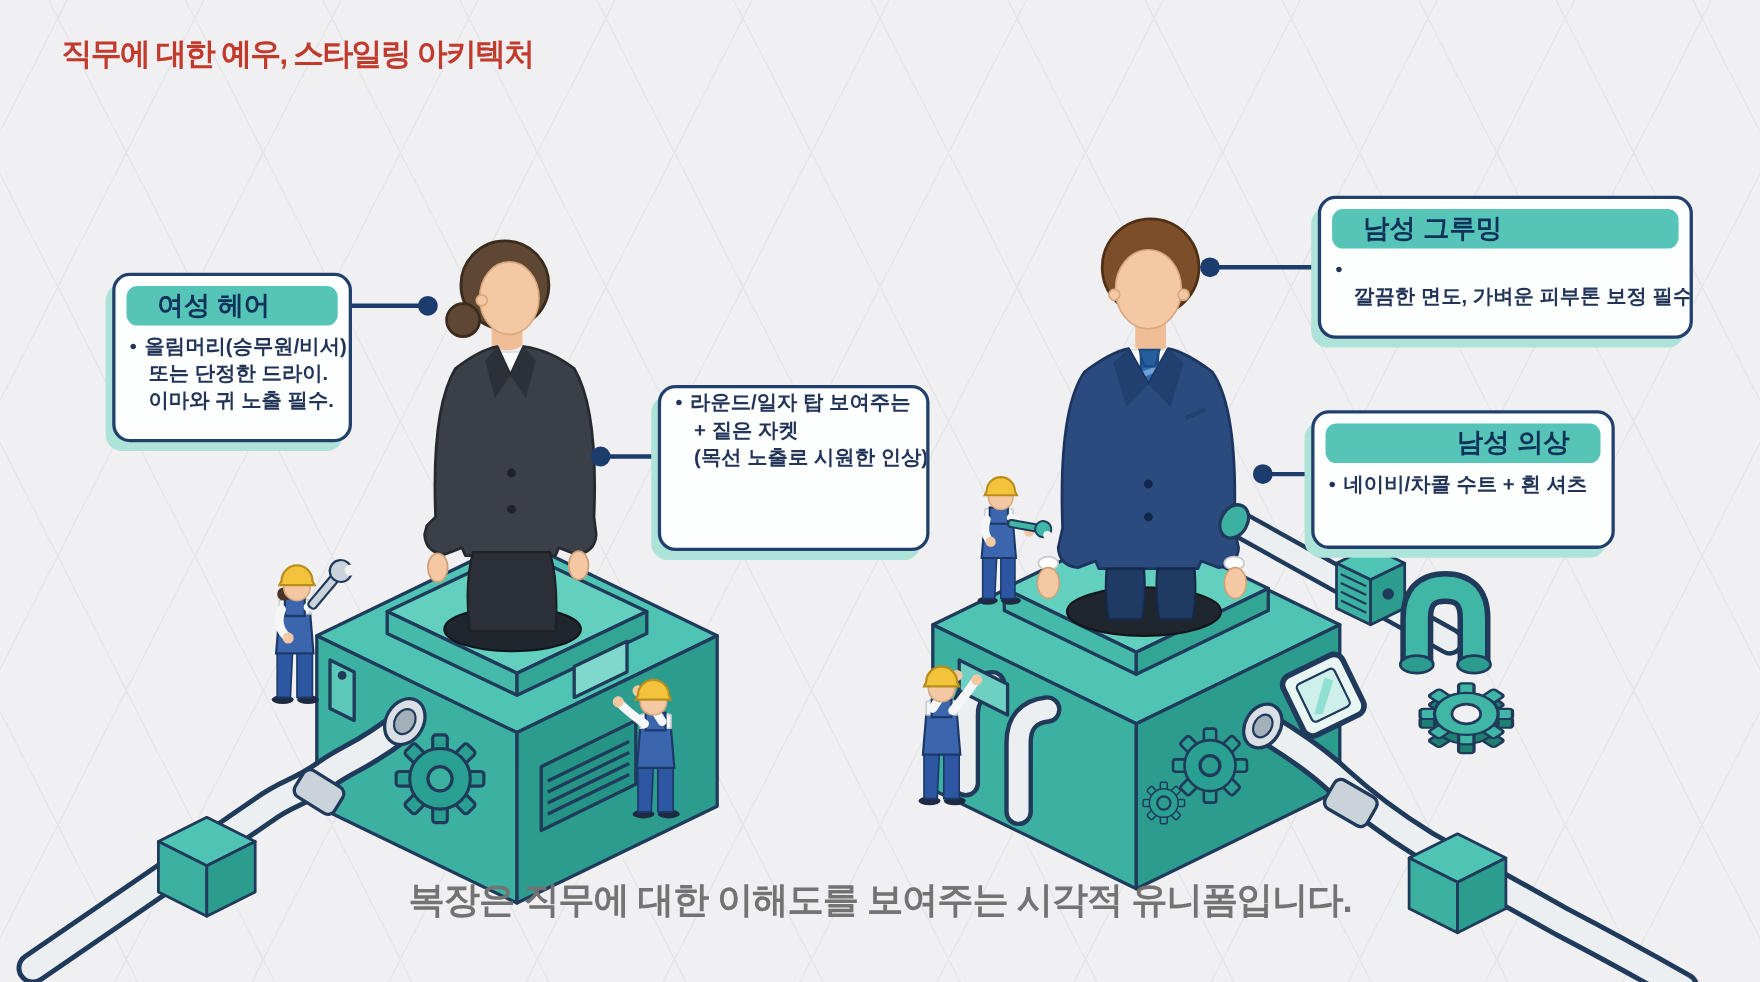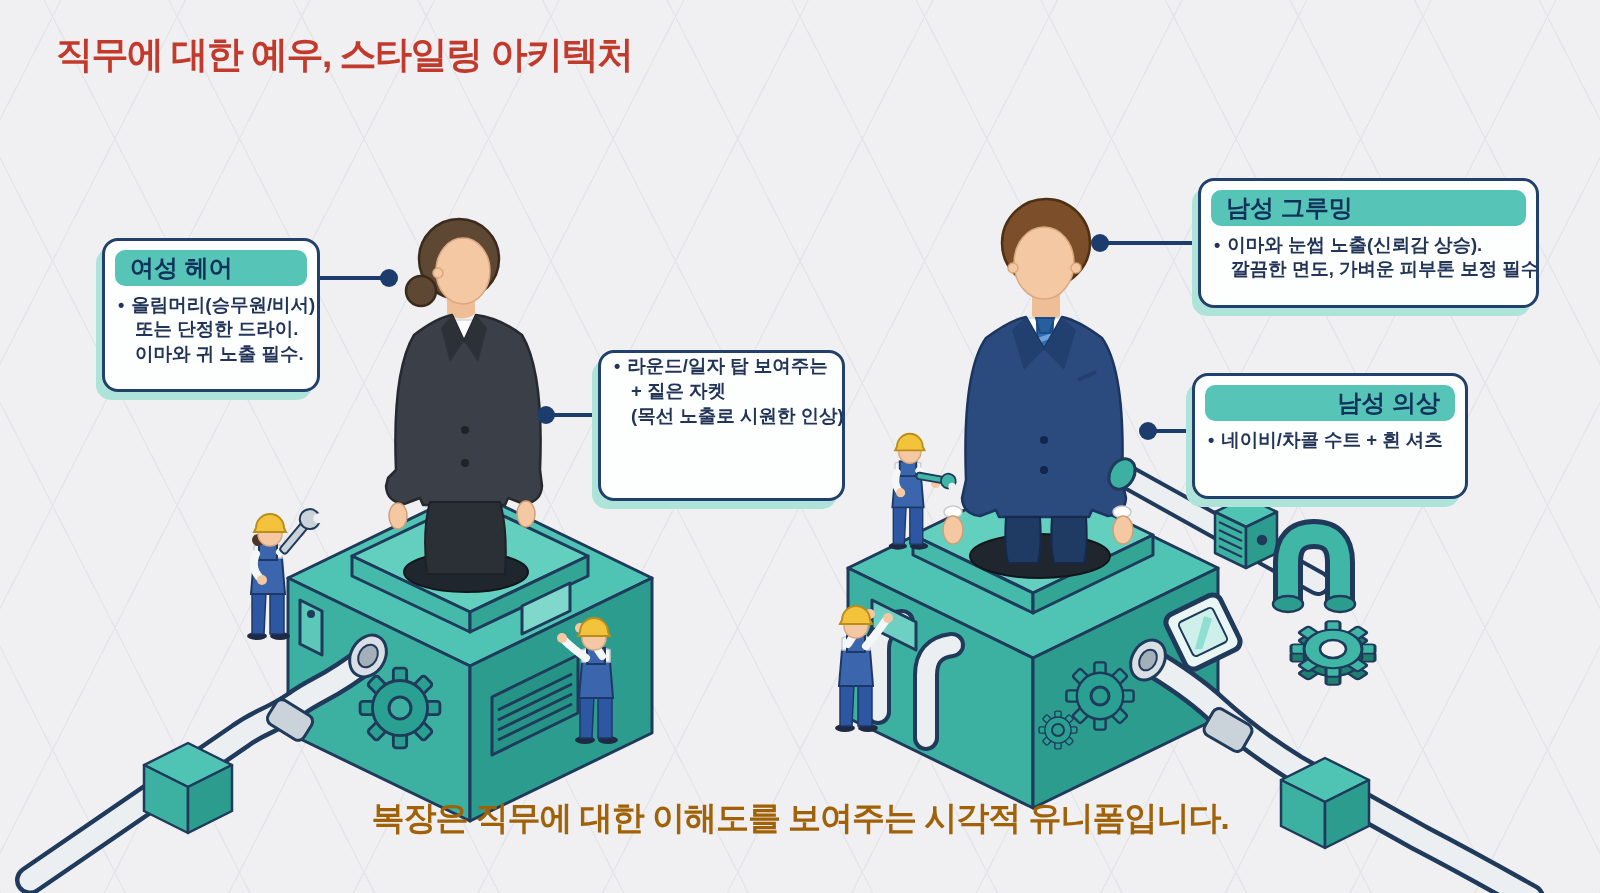--- a/index.html
+++ b/index.html
@@ -8,42 +8,42 @@
     font-family:"Liberation Sans", sans-serif;
     background-color:#F0F0F2;
     background-image:
       repeating-linear-gradient(63deg, #E5E6EA 0 1.5px, transparent 1.5px 111px),
       repeating-linear-gradient(-63deg, #E5E6EA 0 1.5px, transparent 1.5px 111px);
   }
   .stage{position:absolute;inset:0;}
   svg.scene{position:absolute;left:0;top:0;}
   h1.title{
     position:absolute;left:56px;top:30px;margin:0;
-    font-size:37px;font-weight:800;color:#C23A2C;letter-spacing:-1.5px;
+    font-size:28px;font-weight:800;color:#C23A2C;letter-spacing:-1.5px;
   }
   .caption{
     position:absolute;left:0;right:0;top:796px;text-align:center;
-    font-size:33px;font-weight:800;color:#a16207;letter-spacing:-1px;
+    font-size:33px;font-weight:800;color:#737373;letter-spacing:-1px;
   }
   .callout{
     position:absolute;background:#FDFEFE;
     border:3px solid #21406B;border-radius:16px;
     box-shadow:-7px 9px 0 -1px #AEE3D9;
     overflow:hidden;
   }
   .callout h3{
     margin:9px 10px 6px;background:#56C5B8;border-radius:10px;
-    padding:4px 15px;font-size:24px;line-height:1.15;font-weight:800;color:#10315A;
+    padding:4px 28px;font-size:24px;line-height:1.15;font-weight:800;color:#10315A;
   }
   .c-body{padding:1px 10px 8px 13px;font-size:18.5px;font-weight:700;color:#233459;line-height:1.34;}
   .line{white-space:nowrap;}
   .first{display:flex;gap:7px;align-items:flex-start;}
   .cont{padding-left:17px;}
   .bullet{font-size:18px;}
-  #c1{left:102px;top:238px;width:212px;height:148px;}
+  #c1{left:102px;top:248px;width:212px;height:148px;}
   #c2{left:598px;top:350px;width:241px;height:145px;}
   #c3{left:1198px;top:178px;width:335px;height:124px;}
   #c4{left:1192px;top:373px;width:270px;height:120px;text-align:right;}
 </style>
 </head>
 <body>
 
 <div class="stage">
 
 <svg class="scene" width="1600" height="893" viewBox="0 0 1600 893">
@@ -349,21 +349,20 @@
     <div class="line cont">+ 짙은 자켓</div>
     <div class="line cont">(목선 노출로 시원한 인상).</div>
   </div>
 </div>
 
 <div class="callout" id="c3">
   <h3>남성 그루밍</h3>
   <div class="c-body">
     <div class="line first">
       <span class="bullet">•</span>
-      <span>이마와 눈썹 노출(신뢰감 상승).</span>
     </div>
     <div class="line cont">깔끔한 면도, 가벼운 피부톤 보정 필수.</div>
   </div>
 </div>
 
 <div class="callout" id="c4">
   <h3>남성 의상</h3>
   <div class="c-body">
     <div class="line first">
       <span class="bullet">•</span>

